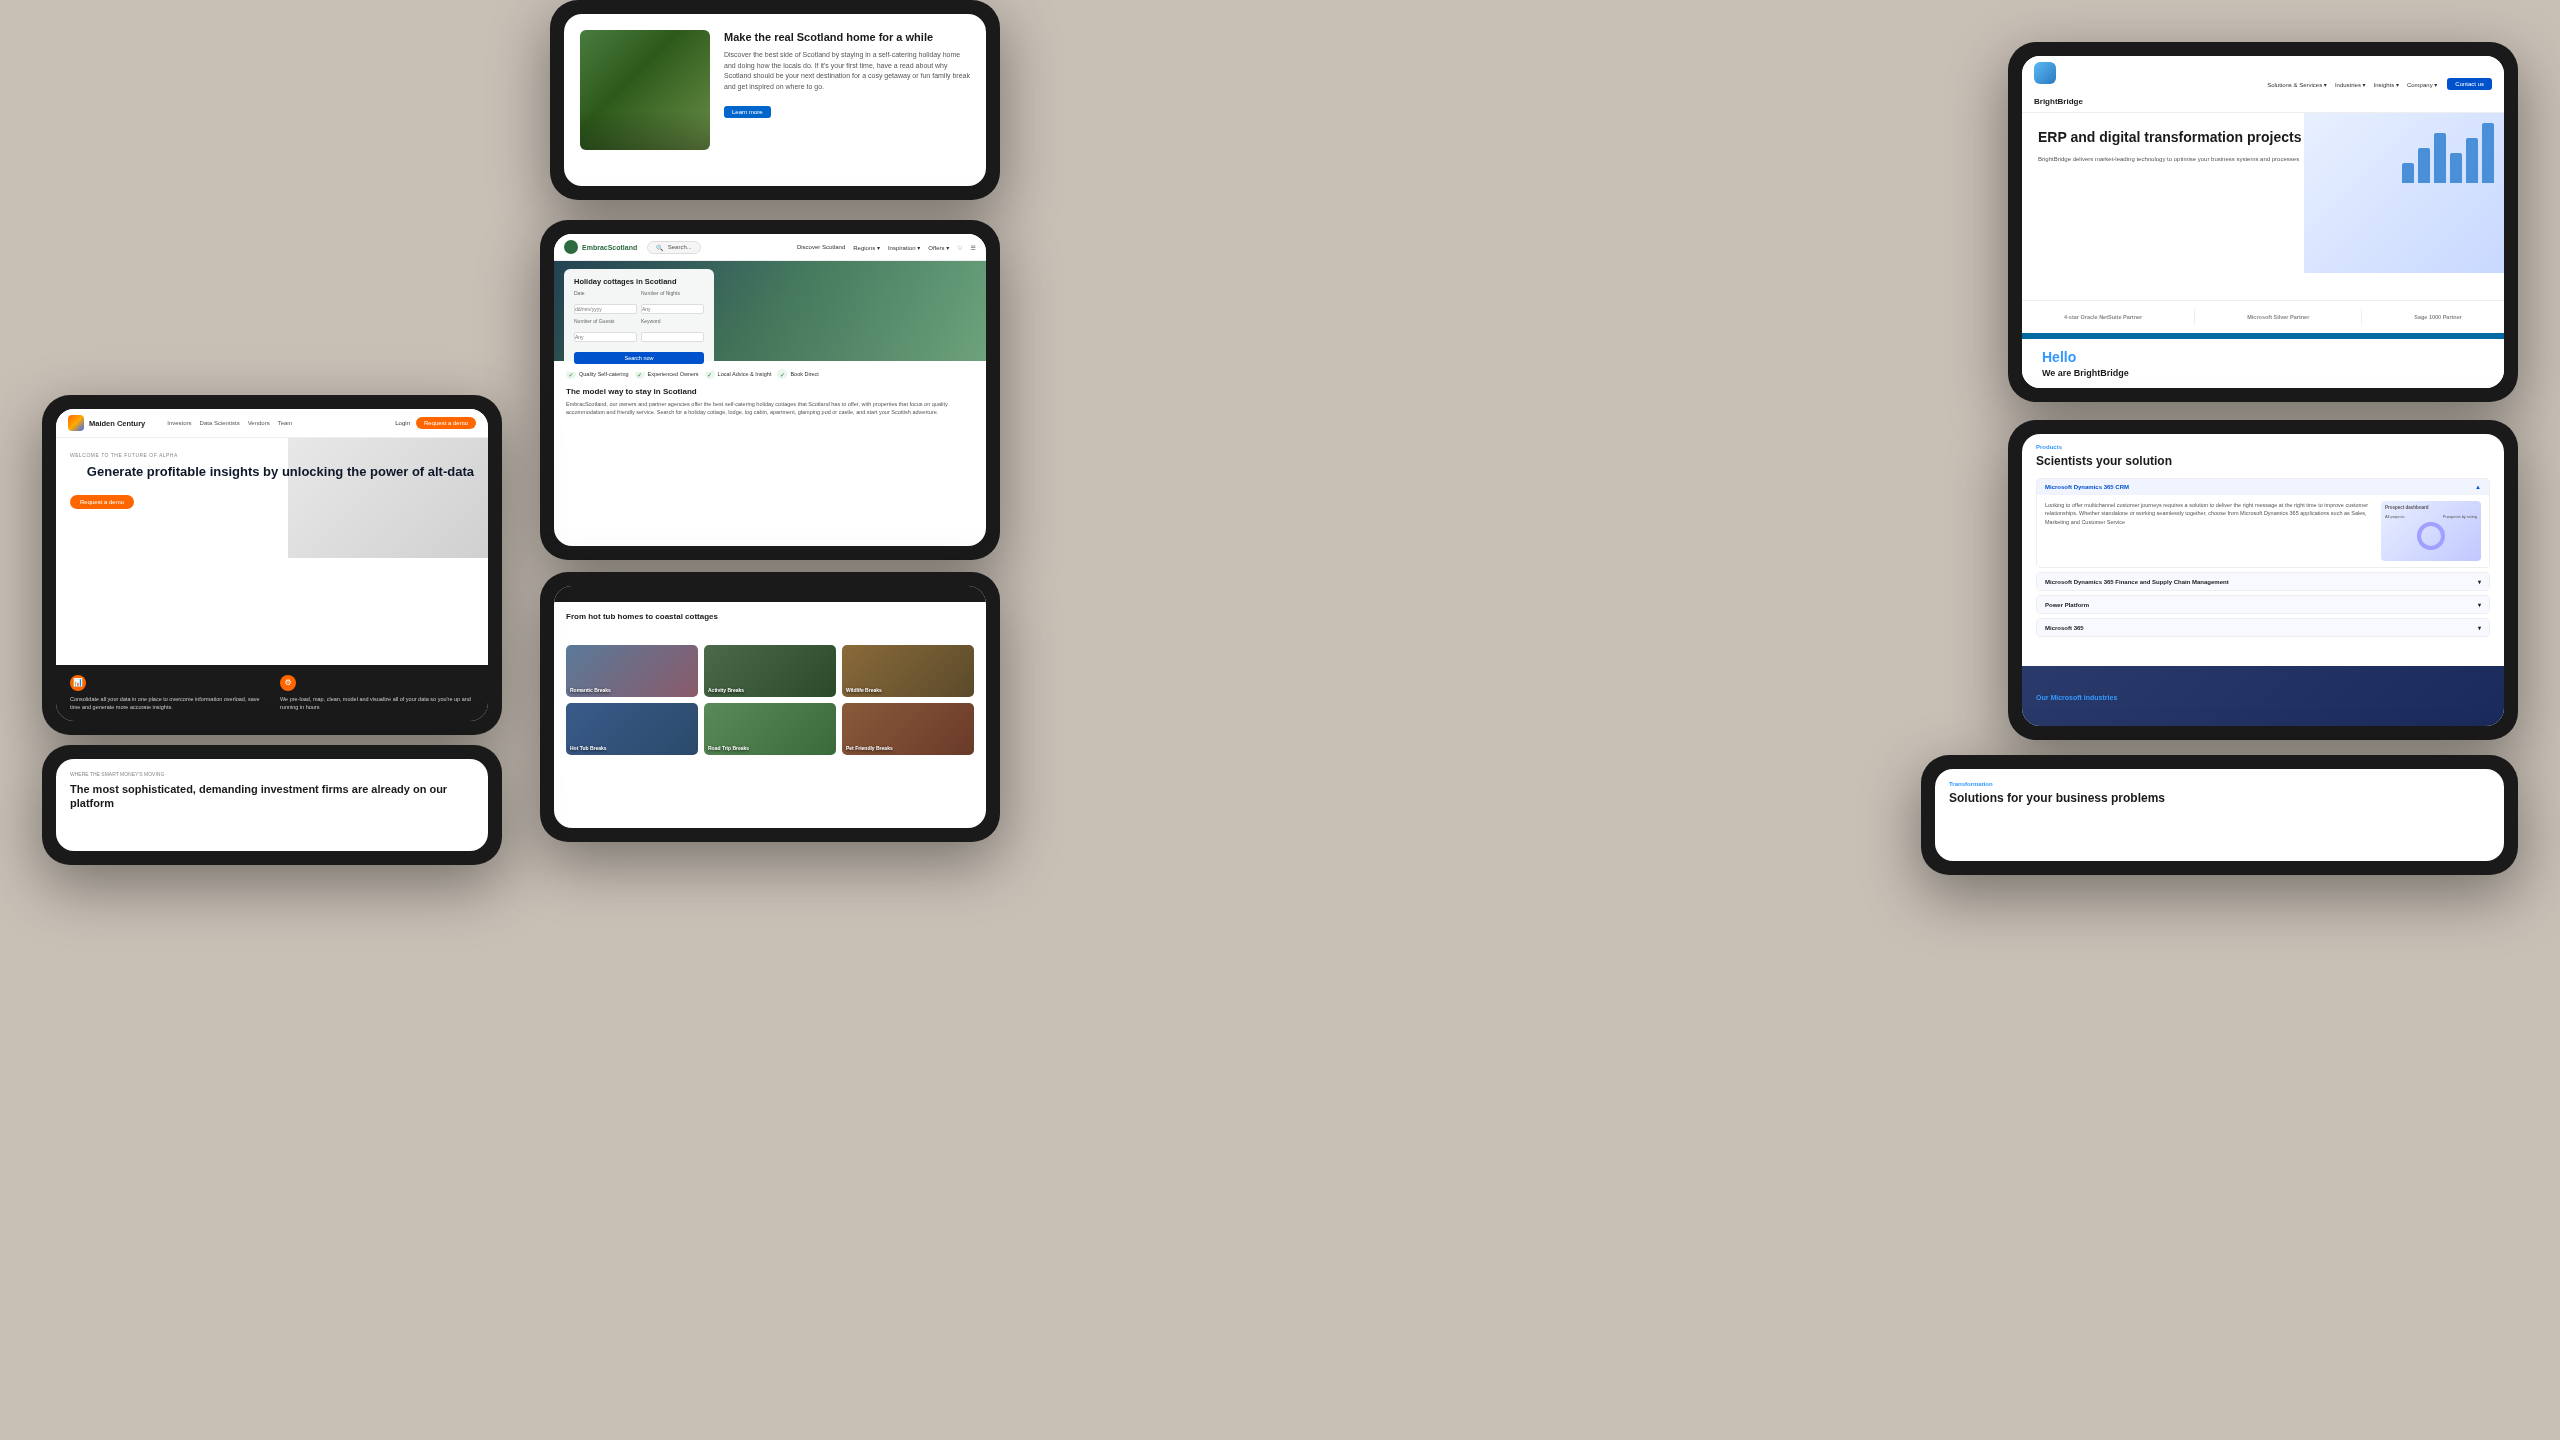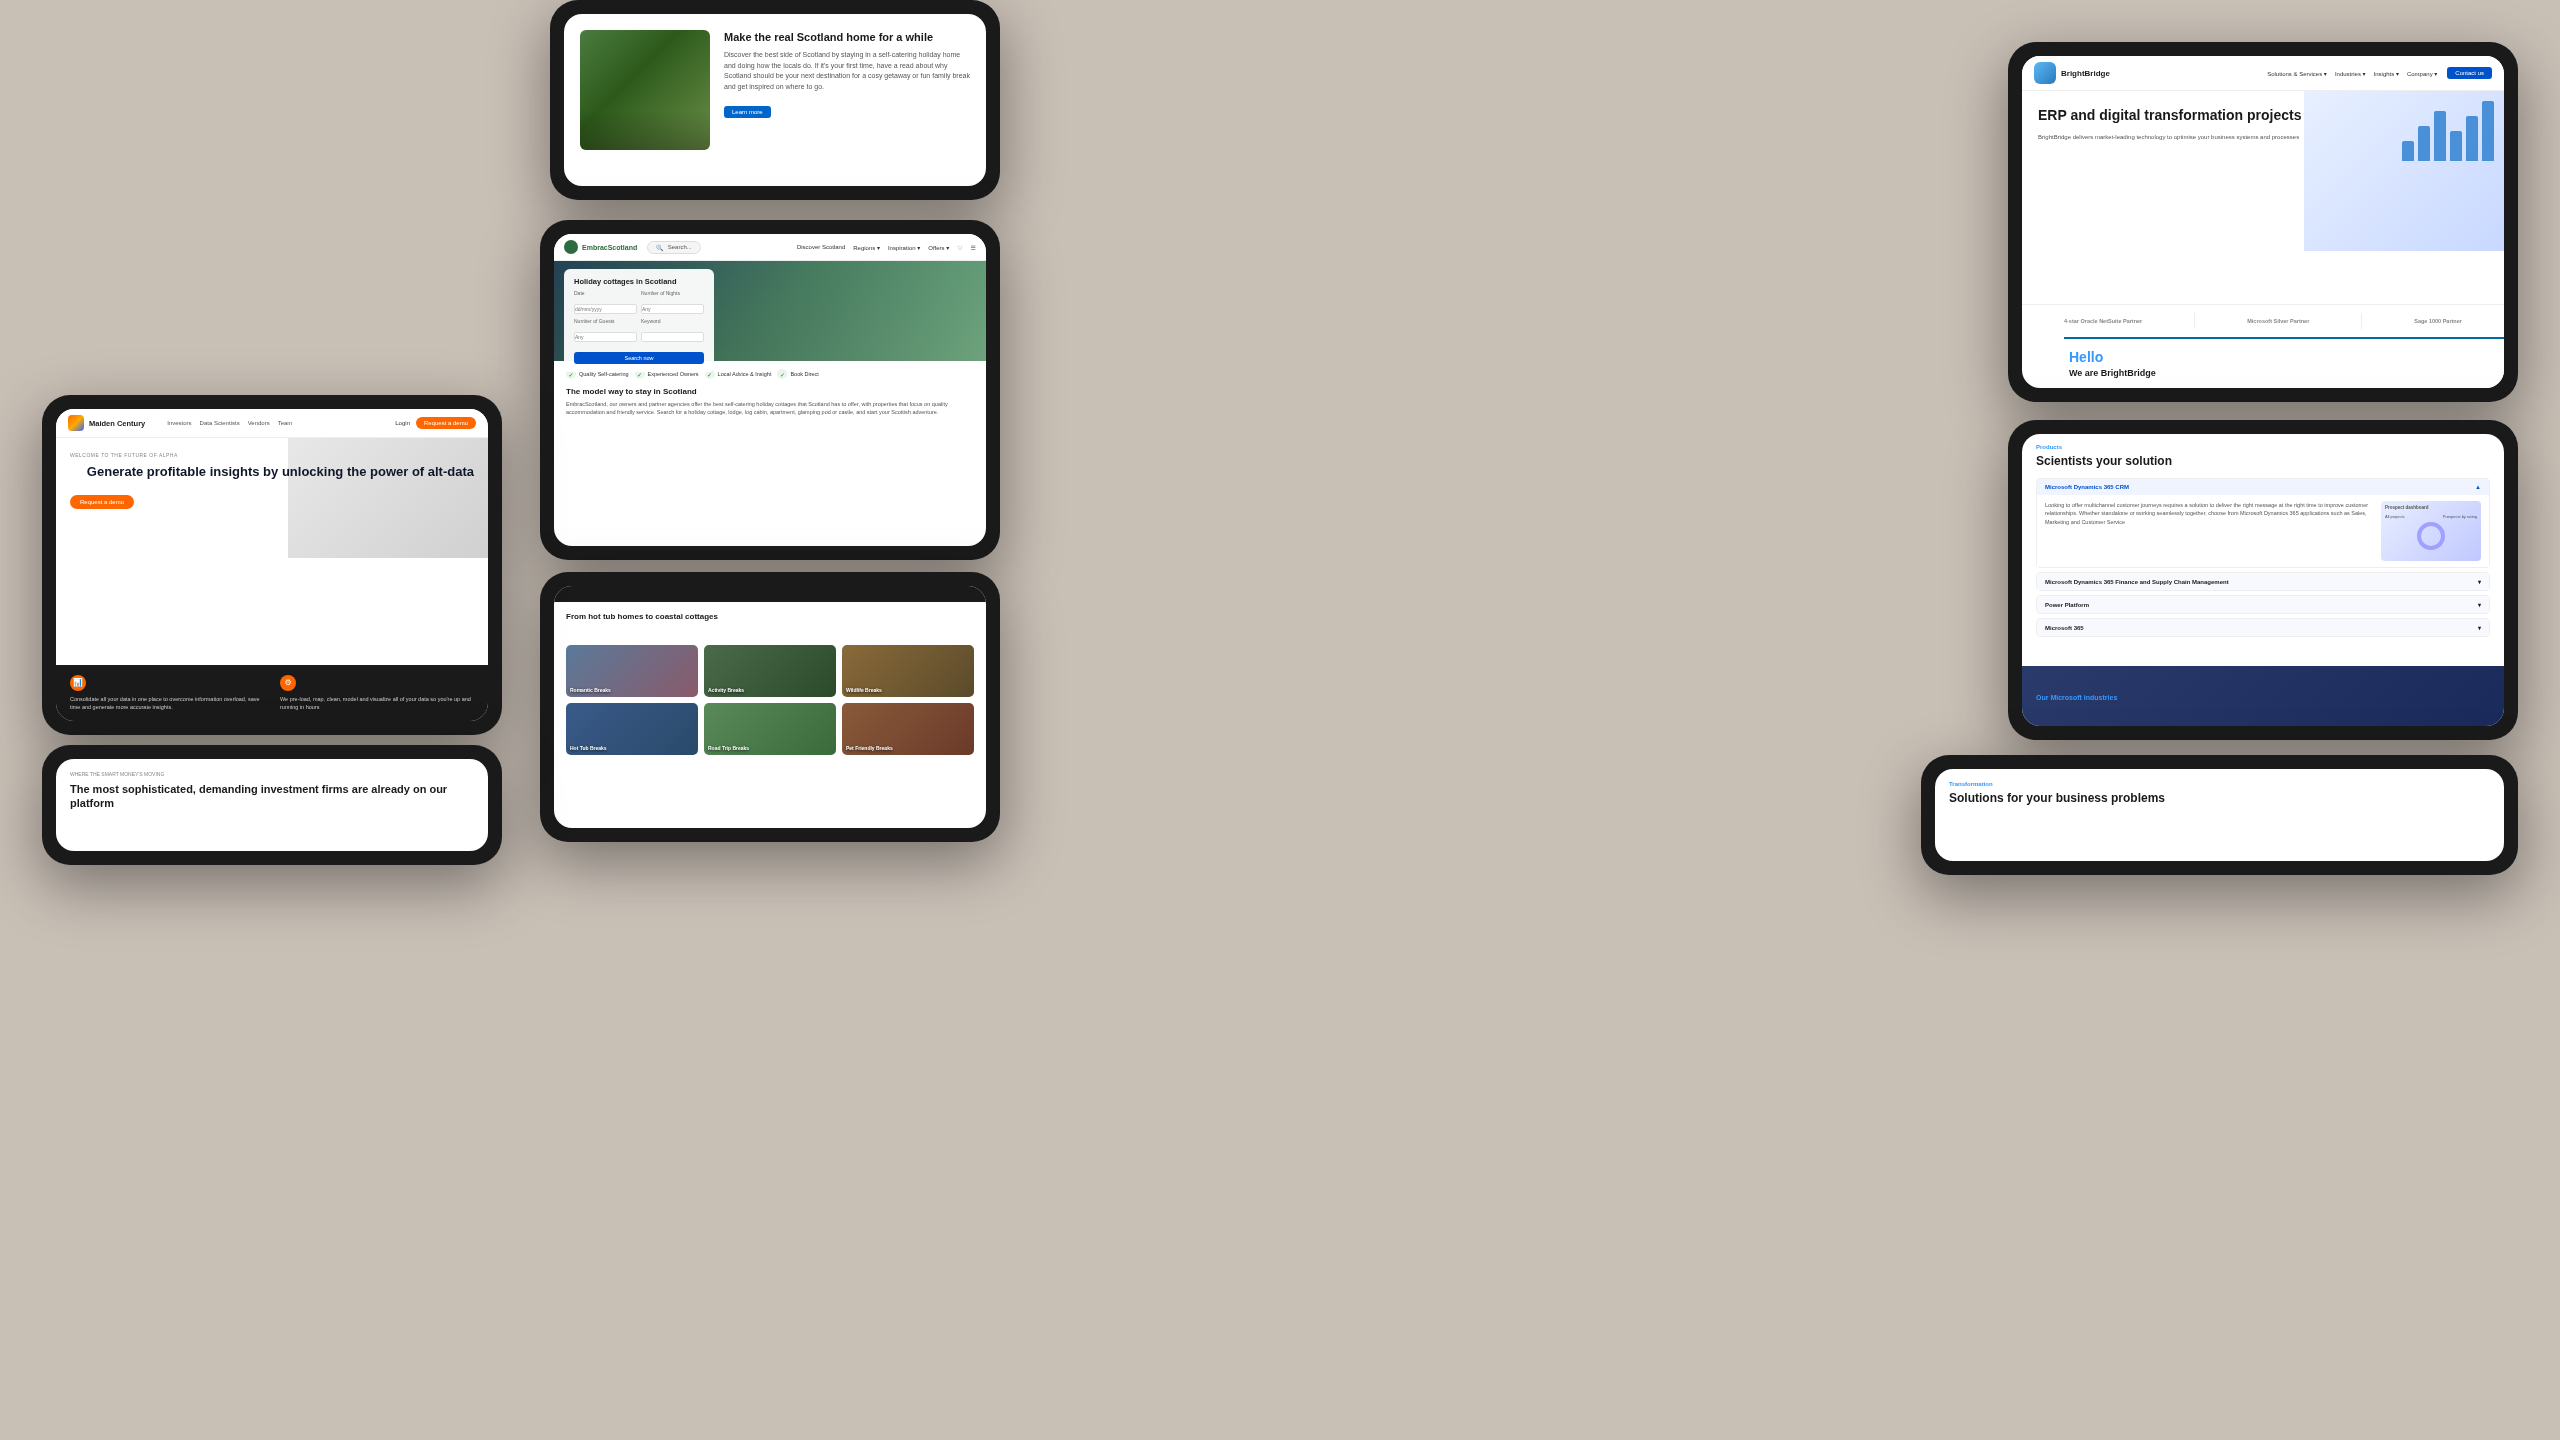--- a/index.html
+++ b/index.html
@@ -446,22 +446,22 @@
       display: flex;
       align-items: center;
       gap: 10px;
       padding: 6px 12px;
       border-bottom: 1px solid #eee;
       flex-shrink: 0;
       background: #fff;
     }
     .bb-logo {
       display: flex;
-      align-items: center;
-      gap: 5px;
+      gap: 13px;
+      flex-direction: column;
     }
     .bb-logo-icon {
       width: 22px;
       height: 22px;
       background: linear-gradient(135deg, #5bb8f5, #2a7abf);
       border-radius: 6px;
     }
     .bb-logo-text {
       font-size: 8px;
       font-weight: 700;
@@ -535,25 +535,24 @@
       flex-shrink: 0;
       background: #fff;
     }
     .bb-partner-logo {
       font-size: 5.5px;
       color: #888;
       font-weight: 600;
     }
     .bb-divider { width: 1px; height: 16px; background: #eee; }
     .bb-hello-section {
-      padding: 10px 5px;
+      padding: 10px 20px;
       background: #fff;
-      border-top: 2px solid #0369a1;
-      flex-shrink: 0;
-      margin-left: 42px;
+      border-top: 6px solid #0369a1;
+      flex-shrink: 0;
     }
     .bb-hello {
       font-size: 14px;
       font-weight: 700;
       color: #3399ff;
       margin-bottom: 3px;
     }
     .bb-hello-text {
       font-size: 9px;
       font-weight: 700;

